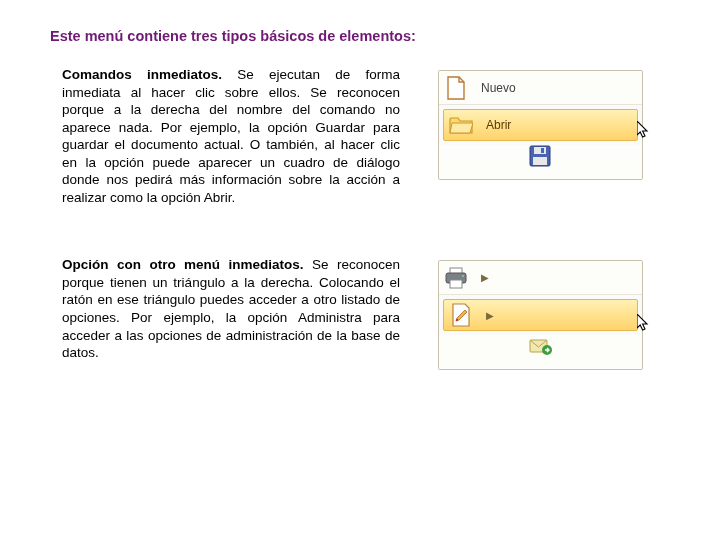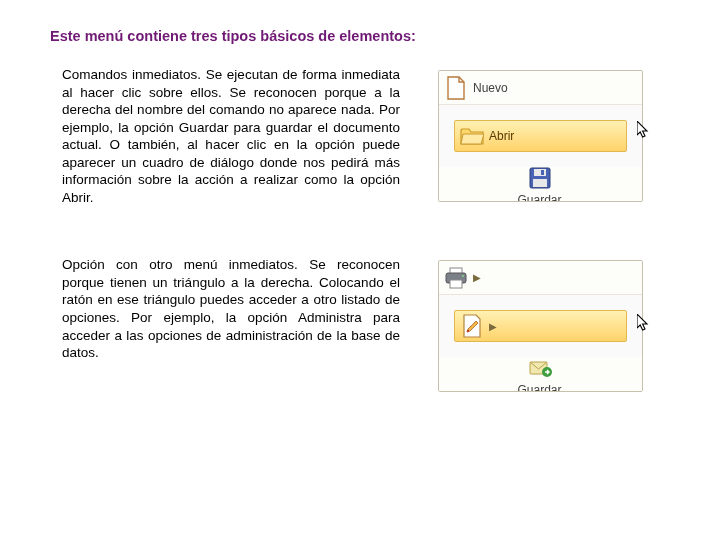--- a/index.html
+++ b/index.html
@@ -23,49 +23,49 @@
     align-items: flex-start;
     gap: 28px;
     margin-bottom: 50px;
   }
   .textcol {
     width: 350px;
     text-align: justify;
     line-height: 1.3;
     padding-left: 12px;
   }
-  .textcol b { font-weight: normal; }
+  .textcol b { font-weight: bold; }
   .menucol {
     width: 205px;
     padding-top: 4px;
     margin-left: 10px;
     position: relative;
   }
   .menu {
     border: 1px solid #c8c0ad;
     border-radius: 2px;
     background: #fafafa;
     overflow: hidden;
   }
   .menu-item {
     display: flex;
     align-items: center;
     height: 34px;
     padding: 0 6px 0 4px;
-    gap: 4px;
+    gap: 12px;
     background: #fdfdfa;
     border-bottom: 1px solid #e9e5d8;
     font-size: 12px;
     color: #333;
   }
   .menu-item:last-child { border-bottom: none; flex-direction: column; }
   .menu-item.hl {
     background: linear-gradient(#fff1b3, #ffd36b);
     border: 1px solid #e2b84e;
-    margin: 15px;
+    margin: 4px;
     border-radius: 2px;
     height: 32px;
     color: #5a3a00;
   }
   .menu-item .label { flex: 1; font-size: 12px; color: #404040; }
   .menu-item.hl .label { color: #5a3a00; }
   .menu-item .arrow { font-size: 10px; color: #7a6a3c; padding-right: 2px;}
   .icon-box {
     width: 26px; height: 26px;
     display: flex; align-items: center; justify-content: center;

